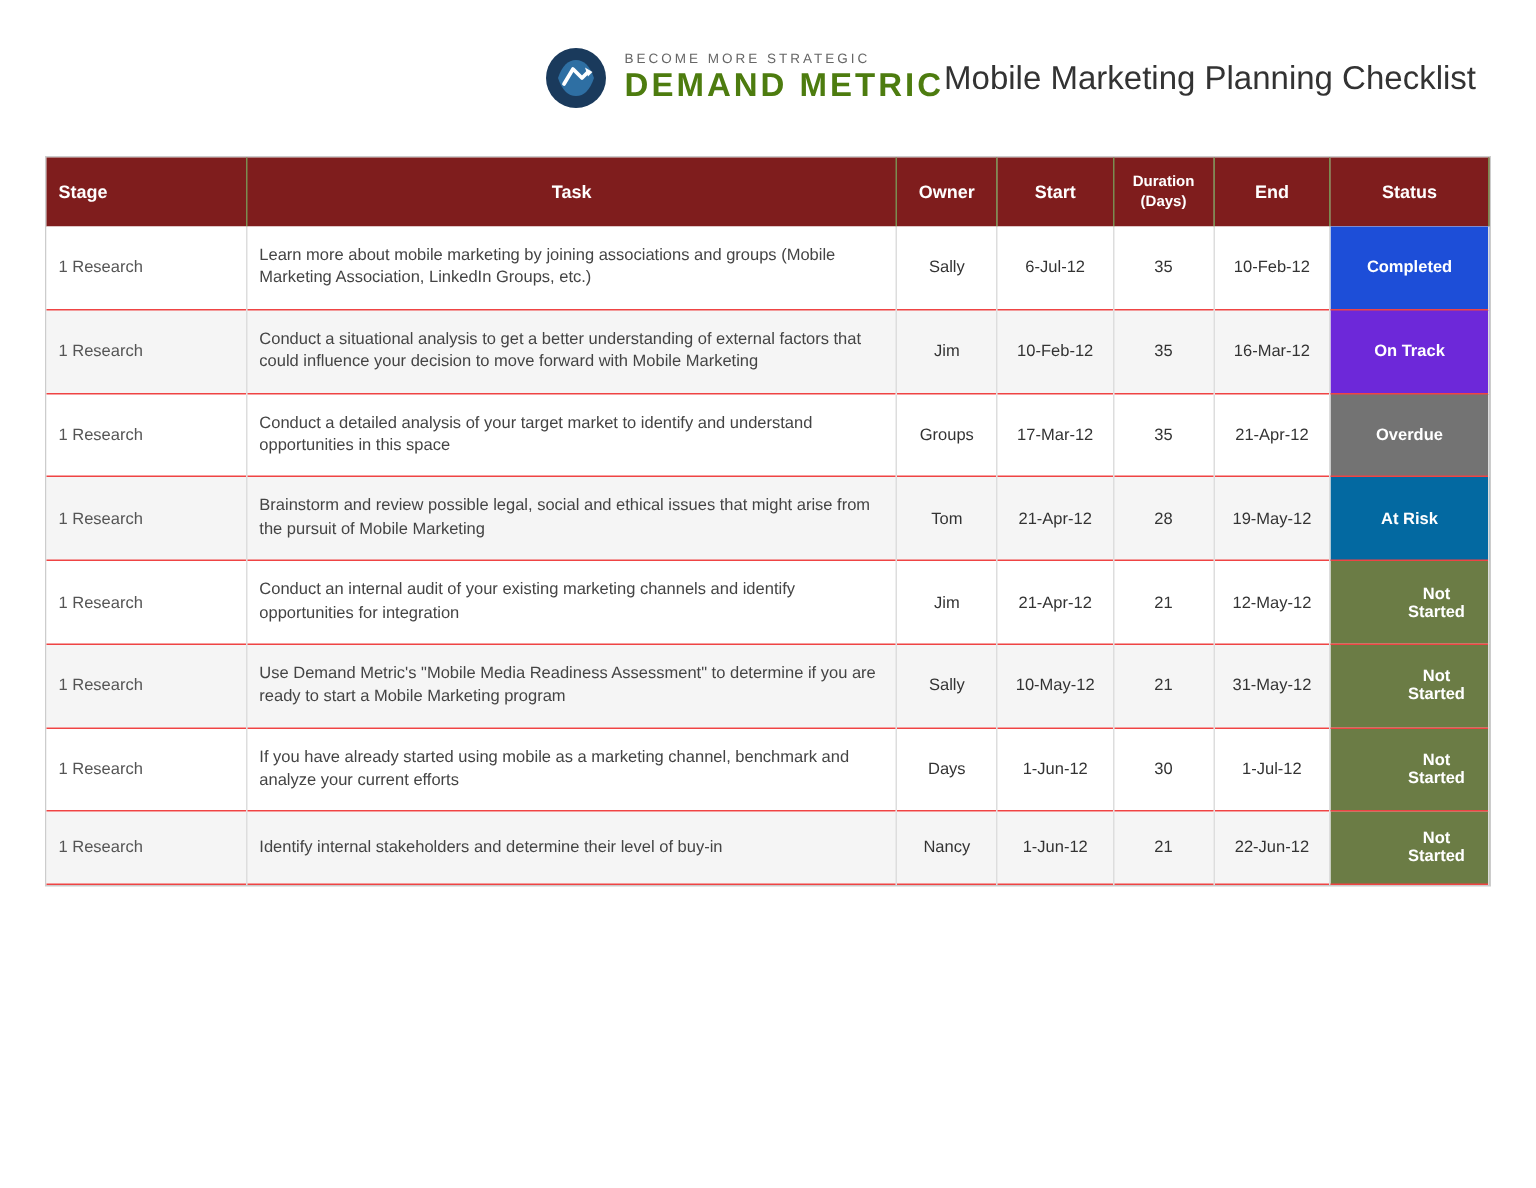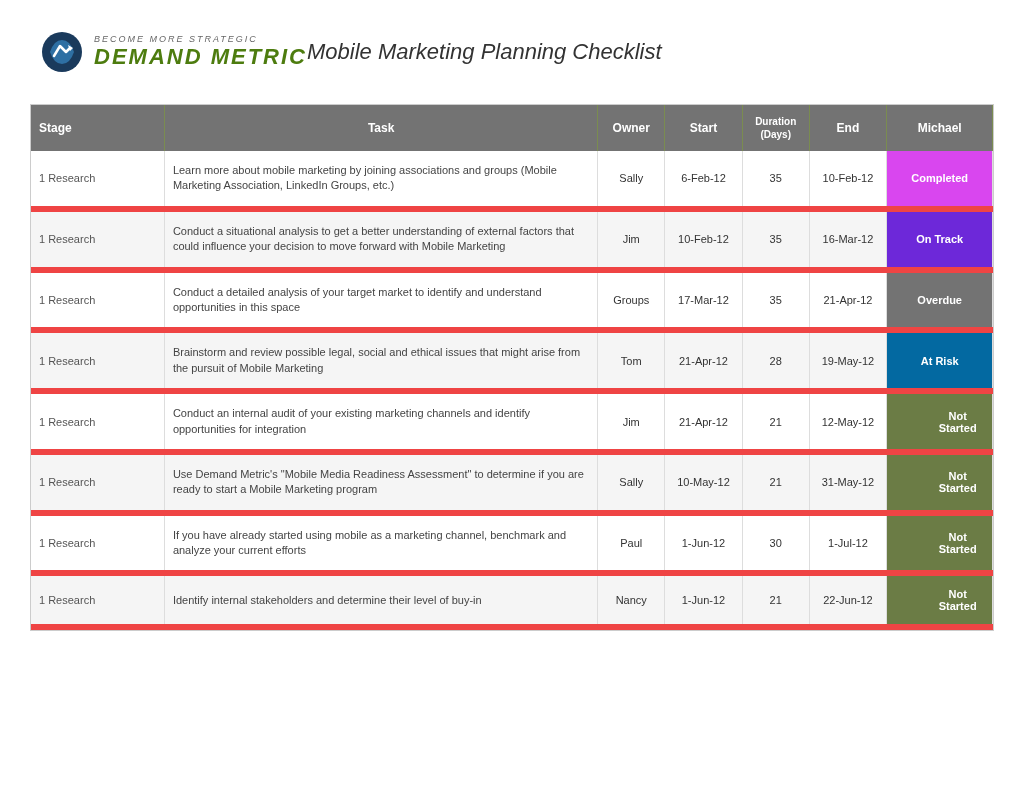--- a/index.html
+++ b/index.html
@@ -8,24 +8,23 @@
       font-family: Arial, sans-serif;
       font-size: 12px;
       color: #333;
       width: 1024px;
       min-height: 792px;
       padding: 20px;
     }
     .header {
       display: flex;
       align-items: center;
-      justify-content: flex-start;
+      justify-content: flex-end;
       margin-bottom: 20px;
       padding: 10px 20px;
-      font-style: italic;
     }
     .logo-area {
       display: flex;
       align-items: center;
       gap: 10px;
     }
     .logo-icon {
       width: 44px;
       height: 44px;
     }
@@ -53,39 +52,39 @@
     }
     .table-container {
       border: 1px solid #ccc;
       margin: 0 10px;
     }
     table {
       width: 100%;
       border-collapse: collapse;
     }
     thead tr {
-      background-color: #737373;
+      background-color: #7f1d1d;
       border-radius: 16px;
     }
     thead th {
       color: #fff;
       padding: 10px 8px;
       text-align: center;
       font-size: 12px;
       font-weight: bold;
       border-right: 1px solid #7a8c50;
     }
     thead th:first-child {
       text-align: left;
     }
     thead th.task-col {
       text-align: center;
     }
     tbody tr {
-      border-bottom: 6px solid #ef4444;
+      border-bottom: 1px solid #ef4444;
     }
     tbody tr:nth-child(even) {
       background-color: #f5f5f5;
     }
     tbody tr:nth-child(odd) {
       background-color: #fff;
     }
     tbody td {
       padding: 12px 8px;
       vertical-align: middle;
@@ -118,21 +117,21 @@
       width: 70px;
       text-align: center;
     }
     td.status-col {
       width: 95px;
       text-align: center;
       font-weight: bold;
       color: #fff;
       font-size: 11px;
     }
-    .status-completed { background-color: #d946ef; }
+    .status-completed { background-color: #1d4ed8; }
     .status-ontrack { background-color: #6d28d9; }
     .status-overdue { background-color: #737373; }
     .status-atrisk { background-color: #0369a1; }
     .status-notstarted { background-color: #6b7c45; padding-left: 44px; }
     .th-duration {
       font-size: 10px;
       line-height: 1.3;
       margin-top: 12px;
     }
   </style>
@@ -158,29 +157,29 @@
 <div class="table-container">
   <table>
     <thead>
       <tr>
         <th>Stage</th>
         <th class="task-col">Task</th>
         <th>Owner</th>
         <th>Start</th>
         <th class="th-duration">Duration<br>(Days)</th>
         <th>End</th>
-        <th>Michael</th>
+        <th>Status</th>
       </tr>
     </thead>
     <tbody id="table-body">
     <tr>
           <td class="stage-col">1 Research</td>
           <td class="task-col">Learn more about mobile marketing by joining associations and groups (Mobile Marketing Association, LinkedIn Groups, etc.)</td>
           <td class="owner-col">Sally</td>
-          <td class="start-col">6-Feb-12</td>
+          <td class="start-col">6-Jul-12</td>
           <td class="duration-col">35</td>
           <td class="end-col">10-Feb-12</td>
           <td class="status-col status-completed">Completed</td>
         </tr>
         <tr>
           <td class="stage-col">1 Research</td>
           <td class="task-col">Conduct a situational analysis to get a better understanding of external factors that could influence your decision to move forward with Mobile Marketing</td>
           <td class="owner-col">Jim</td>
           <td class="start-col">10-Feb-12</td>
           <td class="duration-col">35</td>
@@ -219,21 +218,21 @@
           <td class="task-col">Use Demand Metric's "Mobile Media Readiness Assessment" to determine if you are ready to start a Mobile Marketing program</td>
           <td class="owner-col">Sally</td>
           <td class="start-col">10-May-12</td>
           <td class="duration-col">21</td>
           <td class="end-col">31-May-12</td>
           <td class="status-col status-notstarted">Not Started</td>
         </tr>
         <tr>
           <td class="stage-col">1 Research</td>
           <td class="task-col">If you have already started using mobile as a marketing channel, benchmark and analyze your current efforts</td>
-          <td class="owner-col">Paul</td>
+          <td class="owner-col">Days</td>
           <td class="start-col">1-Jun-12</td>
           <td class="duration-col">30</td>
           <td class="end-col">1-Jul-12</td>
           <td class="status-col status-notstarted">Not Started</td>
         </tr>
         <tr>
           <td class="stage-col">1 Research</td>
           <td class="task-col">Identify internal stakeholders and determine their level of buy-in</td>
           <td class="owner-col">Nancy</td>
           <td class="start-col">1-Jun-12</td>

